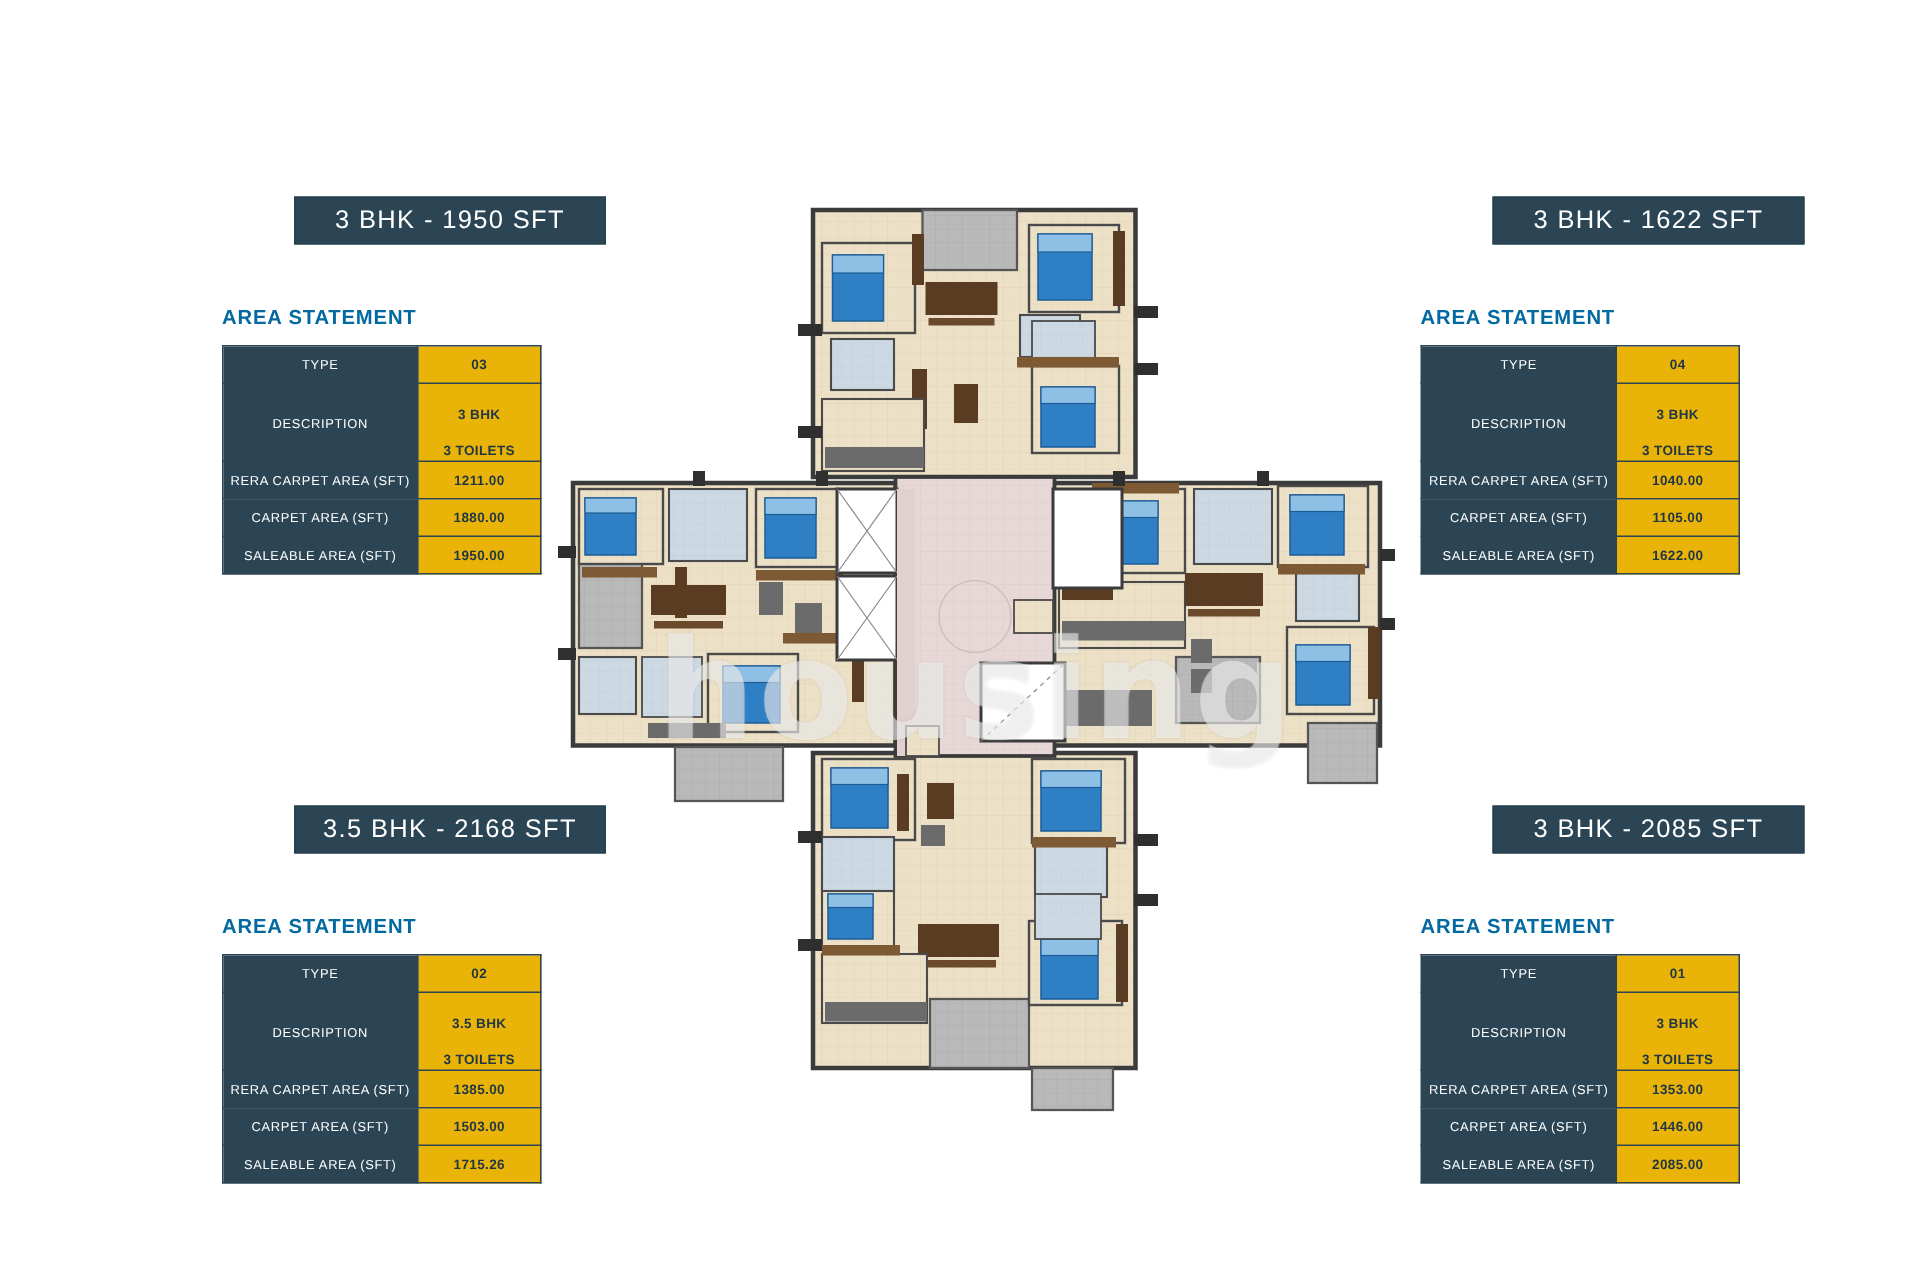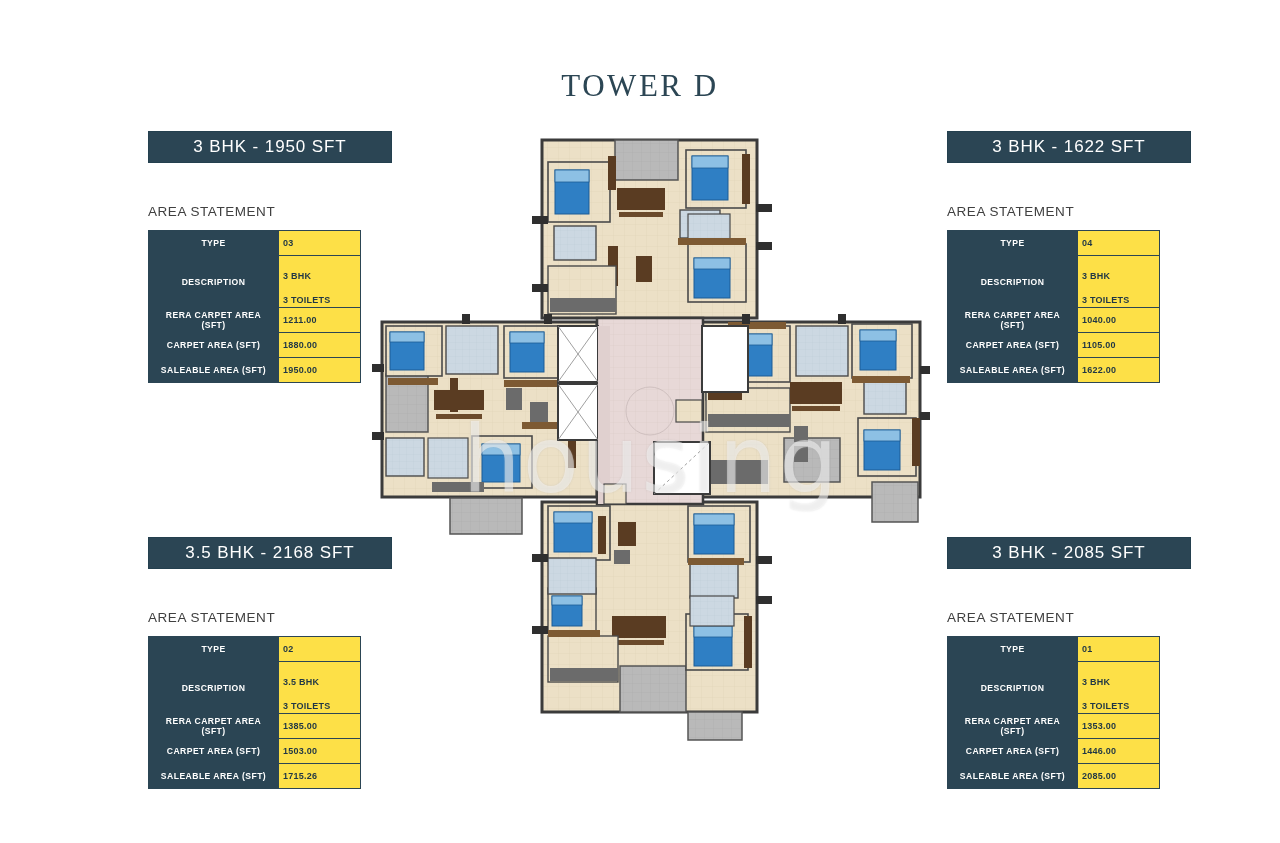--- a/index.html
+++ b/index.html
@@ -31,77 +31,76 @@
 
   .card-header {
     background: #2b4554;
     color: #ffffff;
     height: 32px;
     display: flex; align-items: center; justify-content: center;
     font-size: 17px; letter-spacing: 0.9px; font-weight: 400;
     white-space: nowrap;
     border: 1px solid #24404f;
   }
-  .card-header.wide { width: 244px; }
+  .card-header.wide { width: 208px; margin-left: 48px; }
 
   .area-statement-label {
     margin-top: 41px;
-    font-size: 13.5px; font-weight: 400; letter-spacing: 0.55px;
-    color: #404040;
+    font-size: 13.5px; font-weight: 700; letter-spacing: 0.55px;
+    color: #0369a1;
   }
 
   .area-table {
     margin-top: 11px;
     width: 212px;
     border-collapse: collapse;
     table-layout: fixed;
   }
   .area-table td { height: 25px; padding: 2px 4px; vertical-align: middle; }
   .area-table td.lbl {
     background: #2b4554; color: #ffffff;
-    font-size: 8.6px; font-weight: 700; letter-spacing: 0.45px;
+    font-size: 8.6px; font-weight: 400; letter-spacing: 0.45px;
     text-align: center; width: 130px;
     border: 1px solid #2b4554;
   }
   .area-table td.val {
-    background: #fde047; color: #1f3645;
+    background: #eab308; color: #1f3645;
     font-size: 9px; font-weight: 700; letter-spacing: 0.25px;
-    width: 82px;
+    text-align: center; width: 82px;
     border: 1px solid #2b4554;
   }
   .area-table tr.desc td { height: 30px; }
   .area-table td.val .l2 { display: block; line-height: 1.18; margin-top: 13px; }
 
   
   .floorplan {
     position: absolute; left: 372px; top: 126px;
     width: 558px; height: 640px;
   }
   .fp-svg { display: block; width: 558px; height: 640px; }
 
   .watermark {
     position: absolute; left: 372px; top: 126px;
     width: 558px; height: 640px;
     display: flex; align-items: center; justify-content: center;
     pointer-events: none;
   }
   .watermark span {
     font-family: "DejaVu Sans", sans-serif;
-    font-size: 92px; font-weight: 400; letter-spacing: 2px;
+    font-size: 92px; font-weight: 700; letter-spacing: 2px;
     color: rgba(255,255,255,0.48);
     text-shadow: 0 0 2px rgba(170,170,170,0.35);
     transform: translateY(14px);
   }
 </style>
 </head>
 <body>
 
 <div class="page">
 
-  <div class="page-title">TOWER D</div>
 
   <div class="floorplan">
     <svg class="fp-svg" viewBox="0 0 558 640" xmlns="http://www.w3.org/2000/svg">
       <defs>
         <pattern id="tile" width="11" height="11" patternUnits="userSpaceOnUse">
           <rect width="11" height="11" fill="#ece0c6"></rect>
           <path d="M11 0 L11 11 M0 11 L11 11" stroke="#ddcfb2" stroke-width="0.5"></path>
         </pattern>
         <pattern id="tileCore" width="11" height="11" patternUnits="userSpaceOnUse">
           <rect width="11" height="11" fill="#e7d8d7"></rect>

